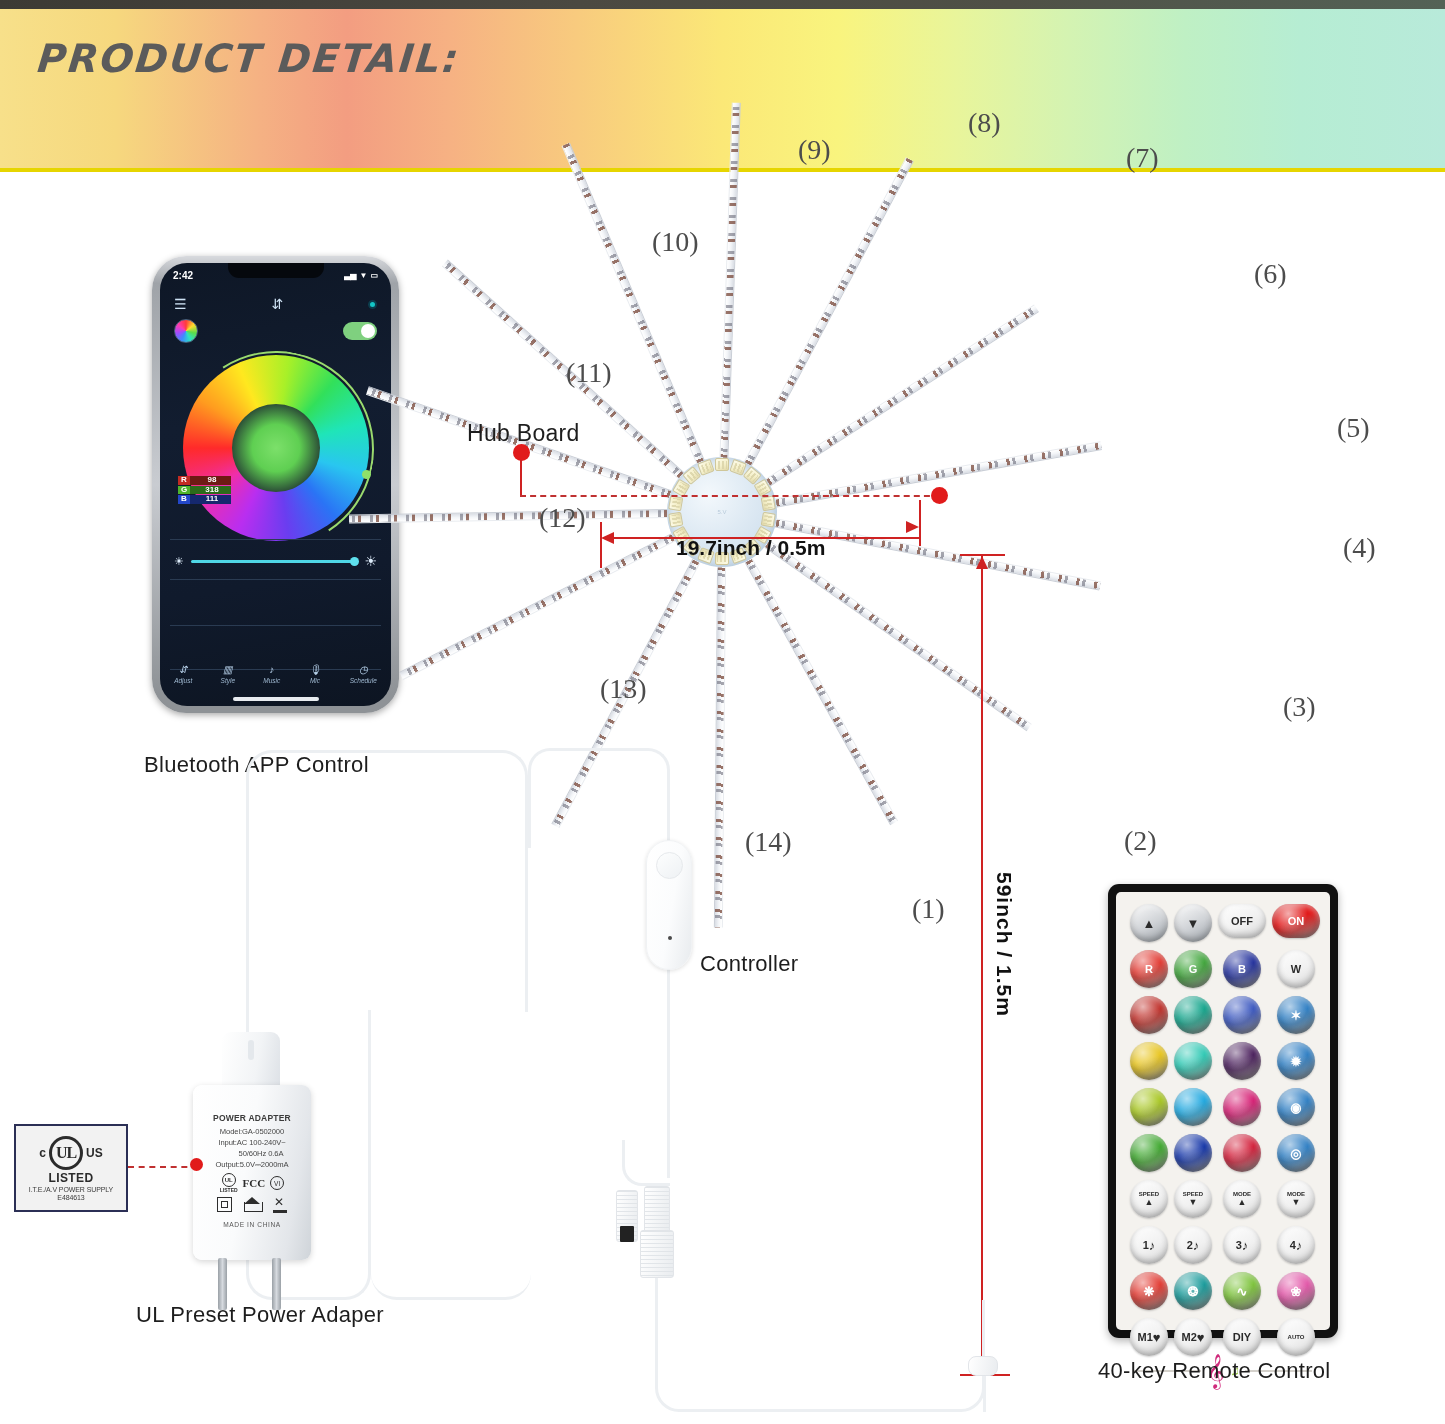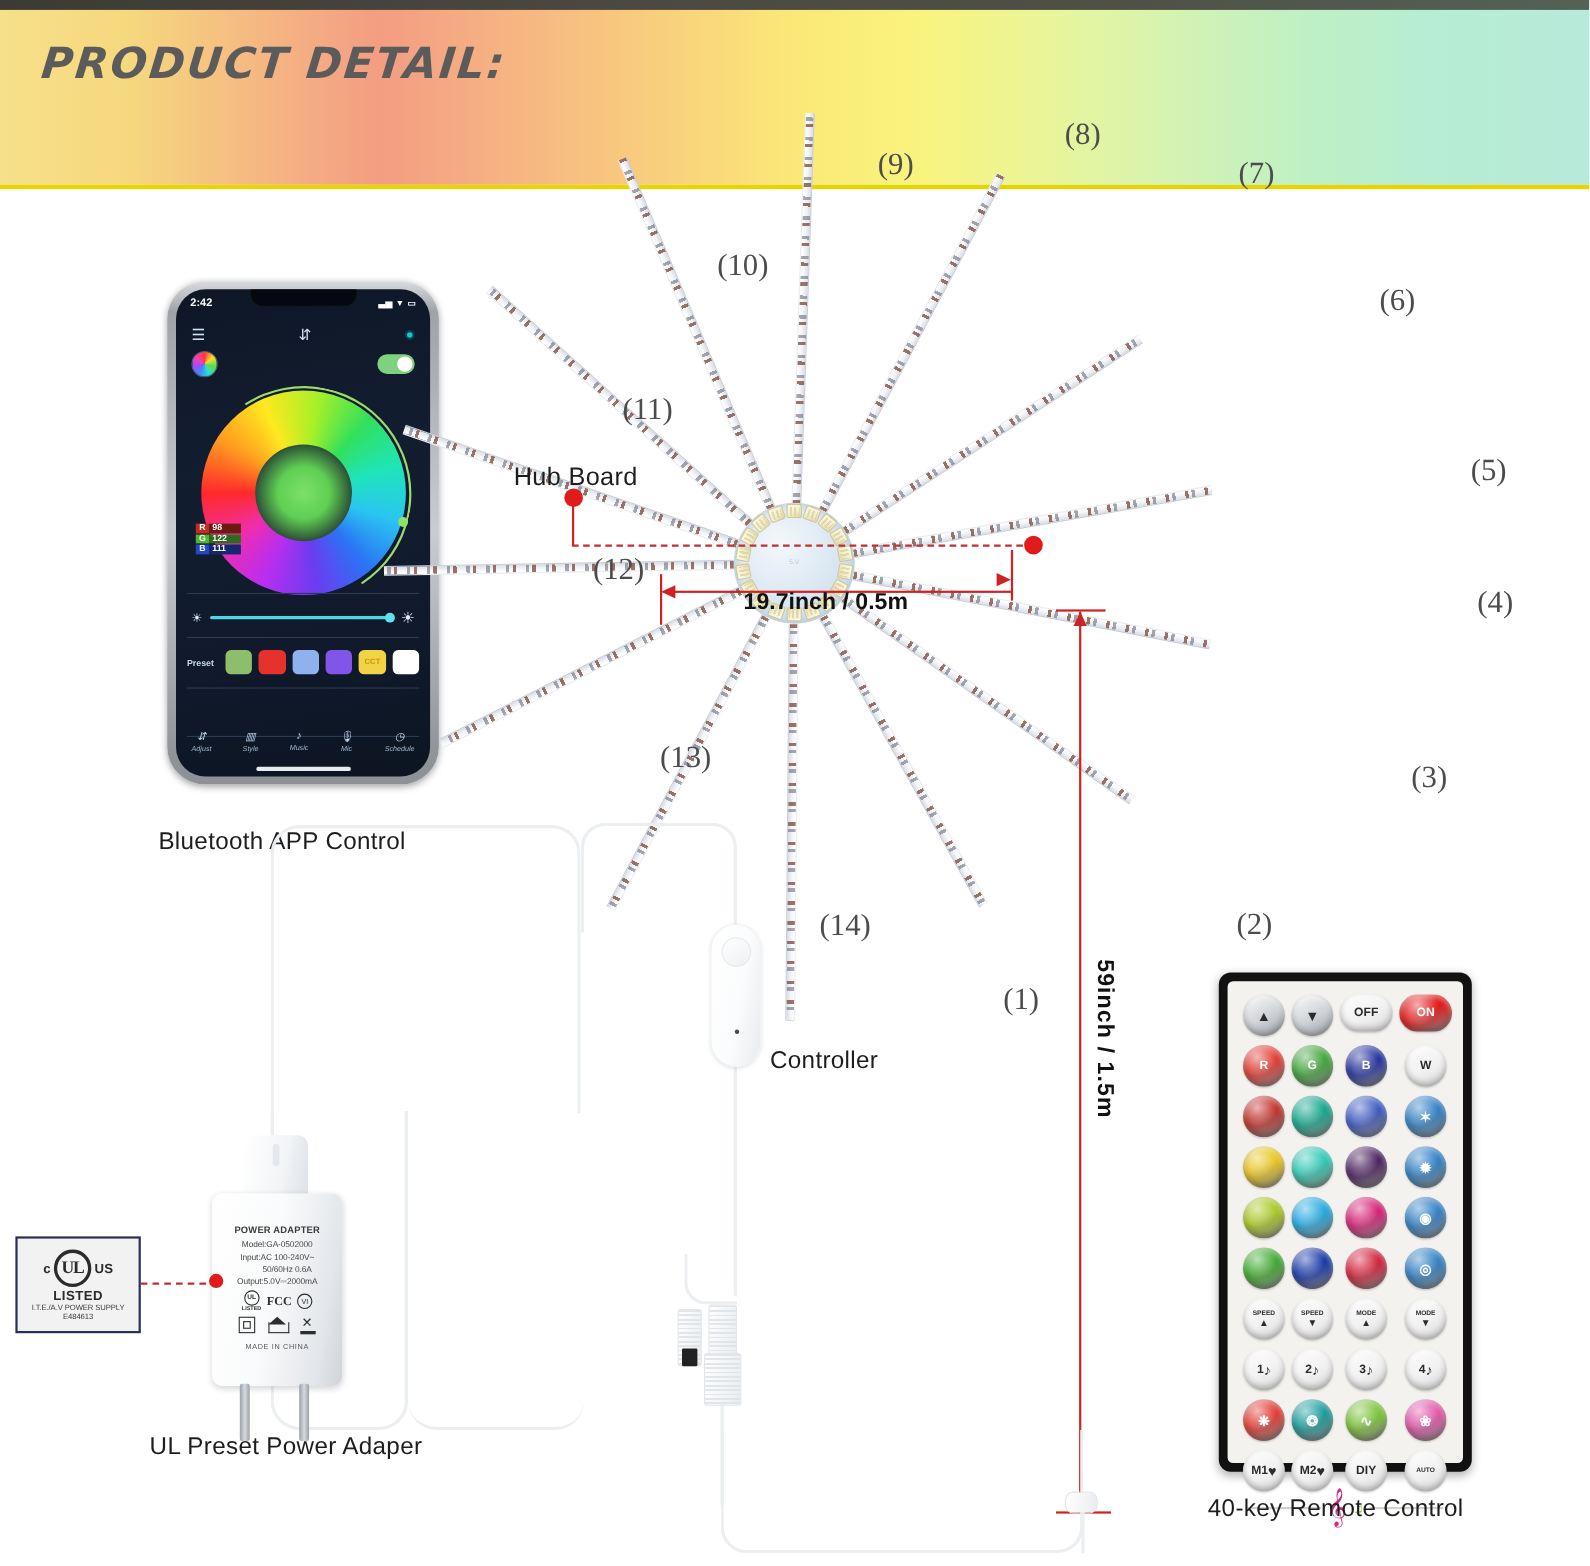--- a/index.html
+++ b/index.html
@@ -91,21 +91,21 @@
   .wheel-arc {
     position:absolute; left:50%; top:88px; transform:translateX(-50%);
     width:196px; height:196px; border-radius:50%;
     border:2px solid transparent; border-top-color:#9ada6e; border-right-color:#9ada6e;
     transform: translateX(-50%) rotate(12deg);
   }
   .wheel-knob{position:absolute;left:202px;top:207px;width:9px;height:9px;border-radius:50%;background:#8fe06a;}
   .rgbbox{position:absolute;left:18px;top:213px;font-size:8px;font-weight:700;line-height:1.08;z-index:5;}
   .rgbrow{display:flex;margin-bottom:1px;}
   .rgbkey{width:12px;text-align:center;color:#fff;}
-  .rgbval{width:29px;text-align:left;color:#fff;padding-left:3px;}
+  .rgbval{width:41px;text-align:center;color:#fff;padding-left:3px;}
   .r .rgbkey{background:#c22b22;} .r .rgbval{background:#6e1a14;}
   .g .rgbkey{background:#4fb52c;} .g .rgbval{background:#2c6b1b;}
   .b .rgbkey{background:#2347c9;} .b .rgbval{background:#15286e;}
   .divider{position:absolute;left:10px;width:calc(100% - 20px);height:1px;background:#2a3b52;}
   .slider-sec{position:absolute;left:0;top:281px;width:100%;height:34px;display:flex;align-items:center;padding:0 14px;gap:7px;}
   .slider-track{flex:1;height:3px;border-radius:2px;background:#4fd6e6;position:relative;}
   .slider-knob{position:absolute;right:-2px;top:-3px;width:9px;height:9px;border-radius:50%;background:#5ee0ee;}
   .sun{color:#dfeefc;font-size:11px;}
   .swatch-sec{position:absolute;left:0;width:100%;height:42px;display:flex;align-items:center;padding:0 10px;gap:6px;}
   .sw-label{color:#c6d8ea;font-size:8px;font-weight:700;width:30px;}
@@ -270,47 +270,38 @@
       <div class="colorwheel"></div>
       <div class="wheel-knob"></div>
 
       <div class="rgbbox">
         <div class="rgbrow r">
           <span class="rgbkey">R</span>
           <span class="rgbval">98</span>
         </div>
         <div class="rgbrow g">
           <span class="rgbkey">G</span>
-          <span class="rgbval">122</span>
+          <span class="rgbval">318</span>
         </div>
         <div class="rgbrow b">
           <span class="rgbkey">B</span>
           <span class="rgbval">111</span>
         </div>
       </div>
 
       <div class="divider" style="top:276px"></div>
       <div class="slider-sec">
         <span class="sun">☀</span>
         <span class="slider-track">
           <span class="slider-knob"></span>
         </span>
         <span class="sun" style="font-size:14px">☀</span>
       </div>
       <div class="divider" style="top:316px"></div>
 
-      <div class="swatch-sec" style="top:318px">
-        <span class="sw-label">Preset</span>
-        <span class="sw" style="background:#8dbe6c"></span>
-        <span class="sw" style="background:#e5322c"></span>
-        <span class="sw" style="background:#8fb2ef"></span>
-        <span class="sw" style="background:#8055e8"></span>
-        <span class="sw cct" style="background:#f2d346">CCT</span>
-        <span class="sw" style="background:#ffffff"></span>
-      </div>
       <div class="divider" style="top:362px"></div>
 
       <div class="divider" style="top:406px"></div>
 
       <div class="navbar">
         <span class="navitem">
           <span class="navicon">⇵</span>
           <span>Adjust</span>
         </span>
         <span class="navitem">

